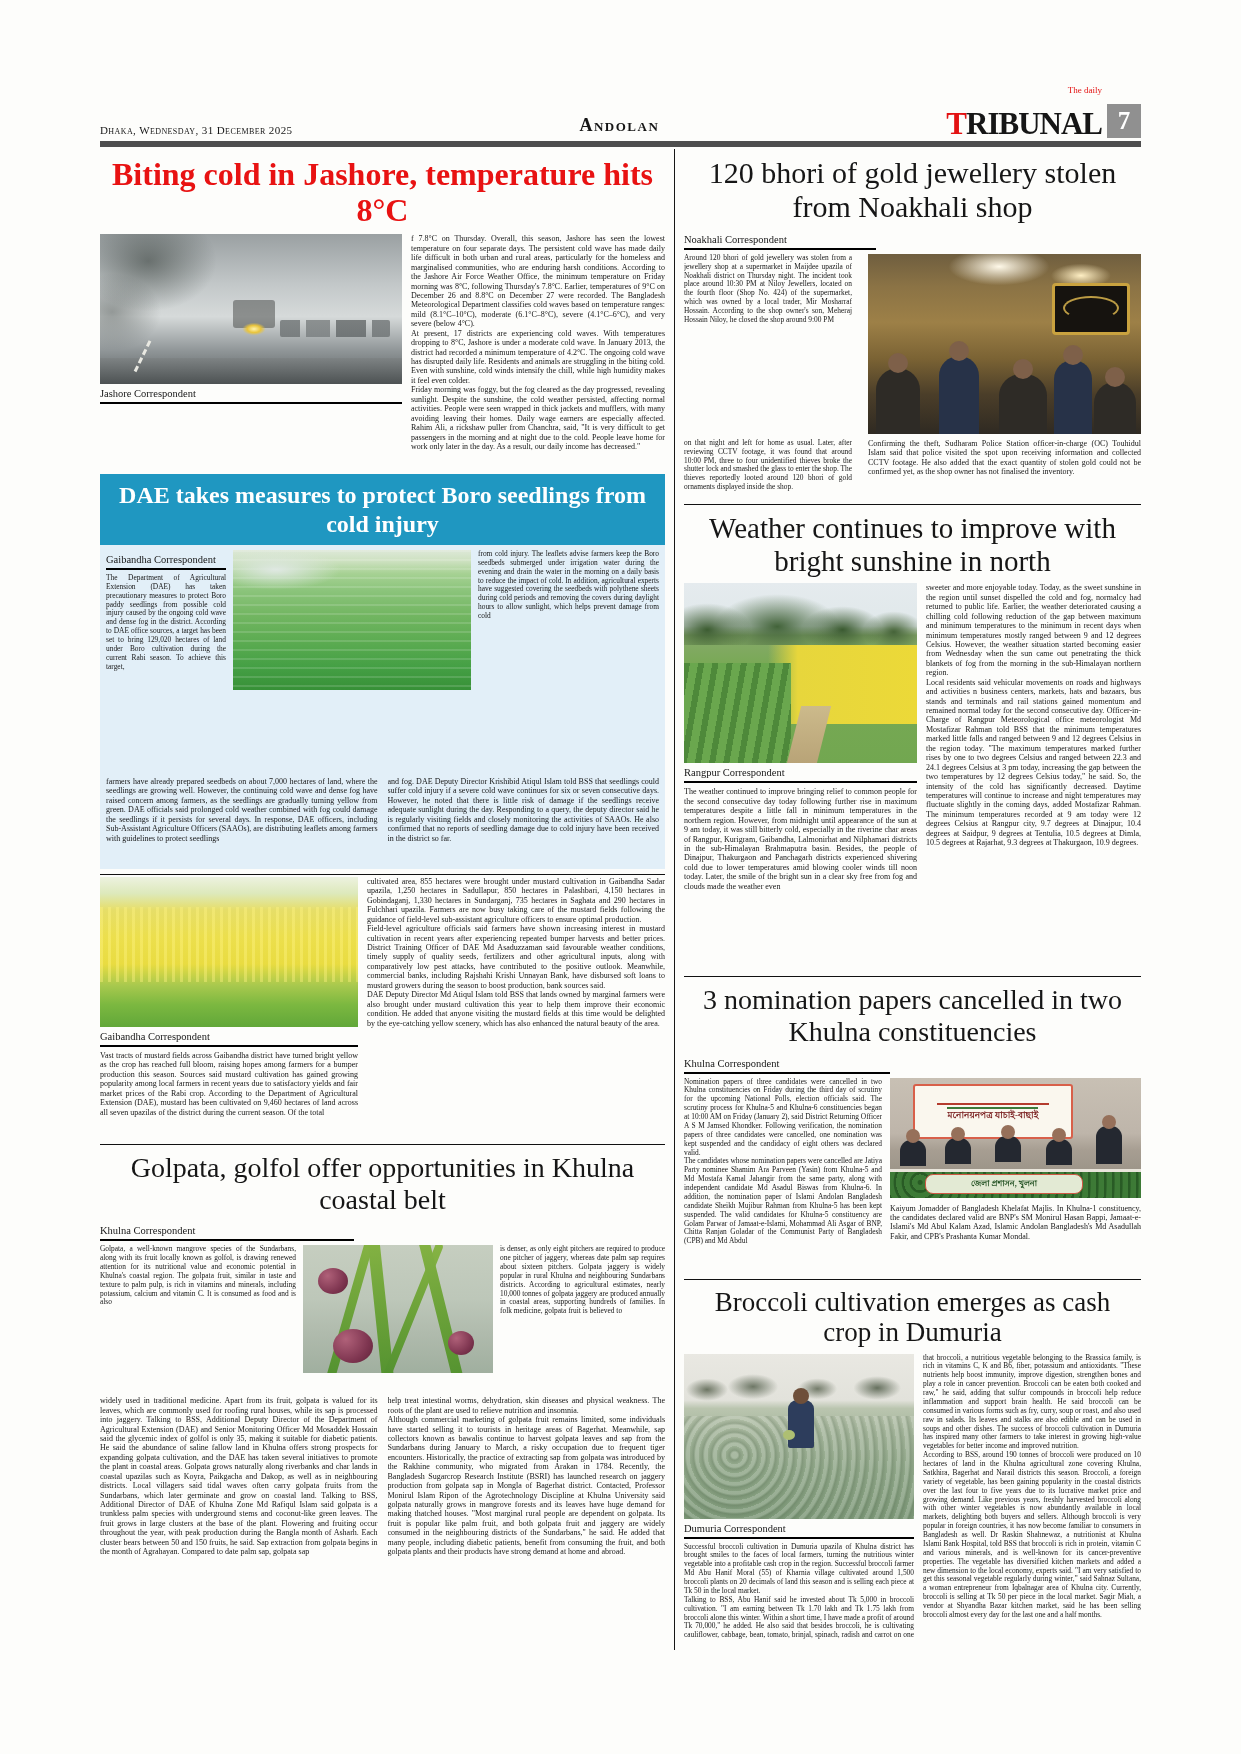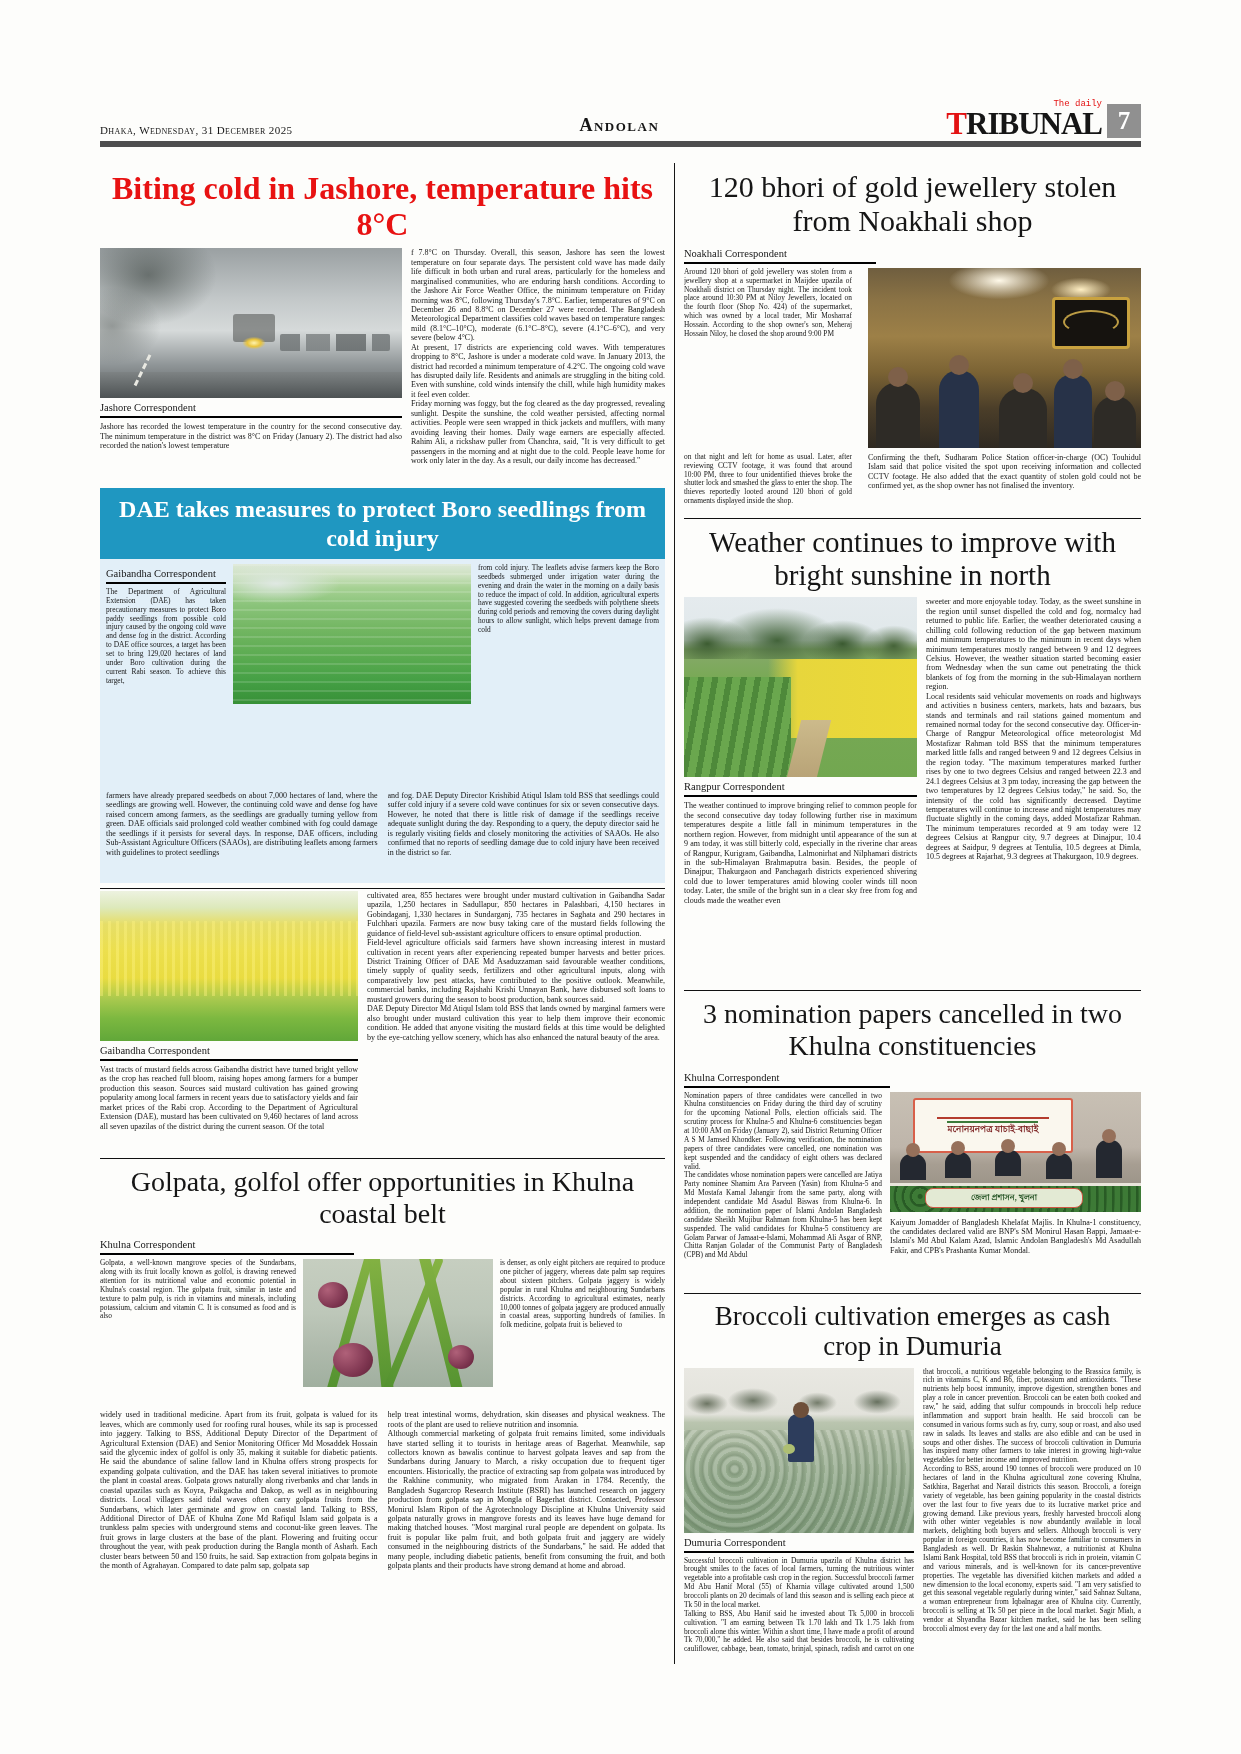--- a/index.html
+++ b/index.html
@@ -5,28 +5,28 @@
   html,body{margin:0;padding:0;background:#d9d9d9}
   .page{position:relative;width:1241px;height:1754px;margin:0 auto;background:#fdfdfb;
     box-sizing:border-box;padding:92px 100px 0 100px;overflow:hidden;
     font-family:"Liberation Serif","DejaVu Serif",serif;color:#161616}
   
   .masthead{display:flex;justify-content:space-between;align-items:flex-end;height:46px}
   .dateline{font-size:11px;font-weight:normal;font-variant:small-caps;letter-spacing:.4px;padding-bottom:2px}
   .section-title{font-size:18px;font-weight:bold;font-variant:small-caps;letter-spacing:1.5px;padding-bottom:2px}
   .logo{display:flex;align-items:flex-end;gap:5px}
   .logo-stack{text-align:right;line-height:1}
-  .logo-daily{display:block;color:var(--brand-red);font-size:9px;font-family:Liberation Mono, monospace;margin-bottom:1px}
+  .logo-daily{display:block;color:var(--brand-red);font-size:9px;font-family:Liberation Serif, serif;margin-bottom:15px}
   .logo-name{font-size:31px;font-weight:bold;letter-spacing:-1px;line-height:.9}
   .logo-name .t{color:var(--brand-red)}
   .page-num{width:34px;height:34px;background:#909090;color:#fff;font-size:25px;font-weight:bold;
     display:flex;align-items:center;justify-content:center}
   .head-rule{height:6px;background:#4e4e4e;margin-top:3px}
   
-  .main{display:flex;margin-top:16px}
+  .main{display:flex;margin-top:2px}
   .col-left{width:565px;padding-right:9px}
   .col-right{flex:1;padding-left:9px;border-left:1px solid #161616}
   .art-rule{border-top:1.6px solid #111;margin:5px 0 2px}
   
   .hl{text-align:center;line-height:1.13;font-weight:normal;margin:7px 4px 6px}
   .hl-red{color:var(--headline-red);font-weight:bold;font-size:32px}
   .hl-a2{font-size:30px}
   .hl-wx{font-size:29px}
   .hl-mus{font-size:30px;white-space:nowrap;overflow:hidden;margin:9px 0 5px}
   .hl-nom{font-size:28px}
@@ -186,21 +186,20 @@
         <div class="a1-body">
           <div class="a1-left">
             <div class="photo ph-fog">
               <div class="fog-van"></div>
               <div class="fog-light"></div>
               <div class="fog-cars"></div>
               <div class="fog-road"></div>
               <div class="fog-dash"></div>
             </div>
             <div class="byline">Jashore Correspondent</div>
-            <div class="bt" style="height:40px">Jashore has recorded the lowest temperature in the country for the second consecutive day. The minimum temperature in the district was 8°C on Friday (January 2). The district had also recorded the nation's lowest temperature</div>
           </div>
           <div class="a1-right bt">
             <p>f 7.8°C on Thursday. Overall, this season, Jashore has seen the lowest temperature on four separate days. The persistent cold wave has made daily life difficult in both urban and rural areas, particularly for the homeless and marginalised communities, who are enduring harsh conditions. According to the Jashore Air Force Weather Office, the minimum temperature on Friday morning was 8°C, following Thursday's 7.8°C. Earlier, temperatures of 9°C on December 26 and 8.8°C on December 27 were recorded. The Bangladesh Meteorological Department classifies cold waves based on temperature ranges: mild (8.1°C–10°C), moderate (6.1°C–8°C), severe (4.1°C–6°C), and very severe (below 4°C).</p>
             <p>At present, 17 districts are experiencing cold waves. With temperatures dropping to 8°C, Jashore is under a moderate cold wave. In January 2013, the district had recorded a minimum temperature of 4.2°C. The ongoing cold wave has disrupted daily life. Residents and animals are struggling in the biting cold. Even with sunshine, cold winds intensify the chill, while high humidity makes it feel even colder.</p>
             <p>Friday morning was foggy, but the fog cleared as the day progressed, revealing sunlight. Despite the sunshine, the cold weather persisted, affecting normal activities. People were seen wrapped in thick jackets and mufflers, with many avoiding leaving their homes. Daily wage earners are especially affected. Rahim Ali, a rickshaw puller from Chanchra, said, "It is very difficult to get passengers in the morning and at night due to the cold. People leave home for work only later in the day. As a result, our daily income has decreased."</p>
           </div>
         </div>
       </article>
 
       <article>

